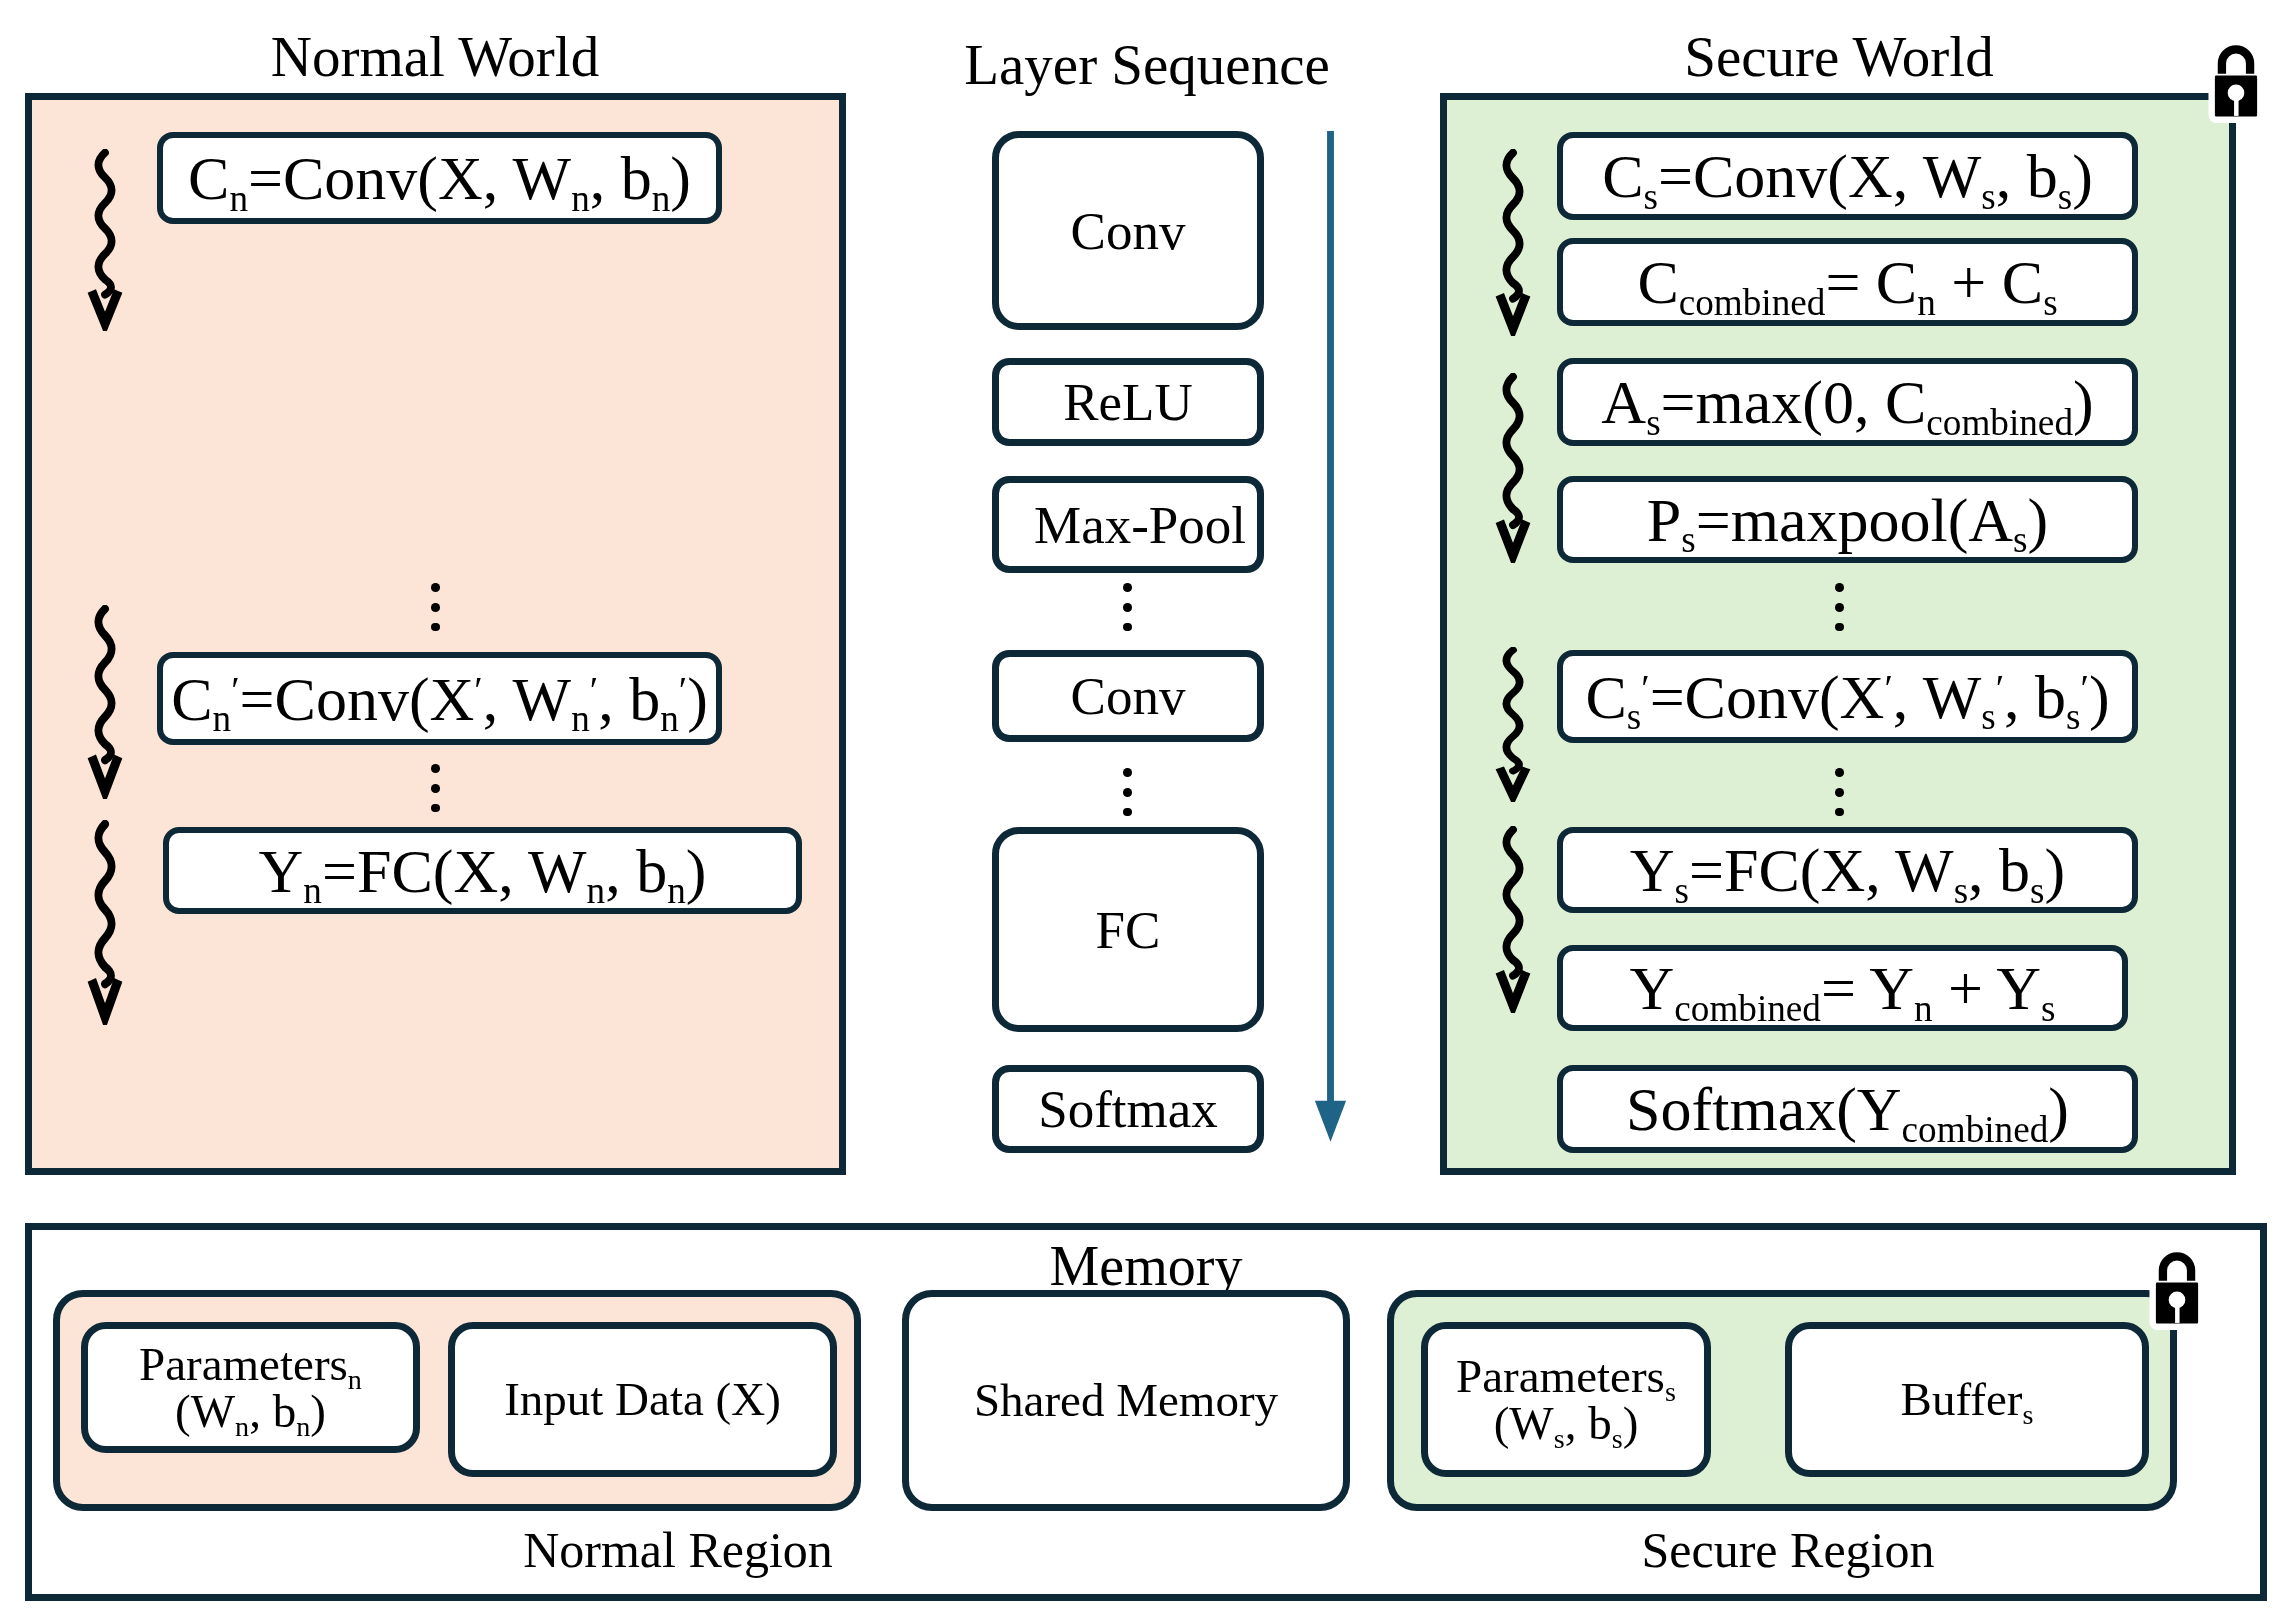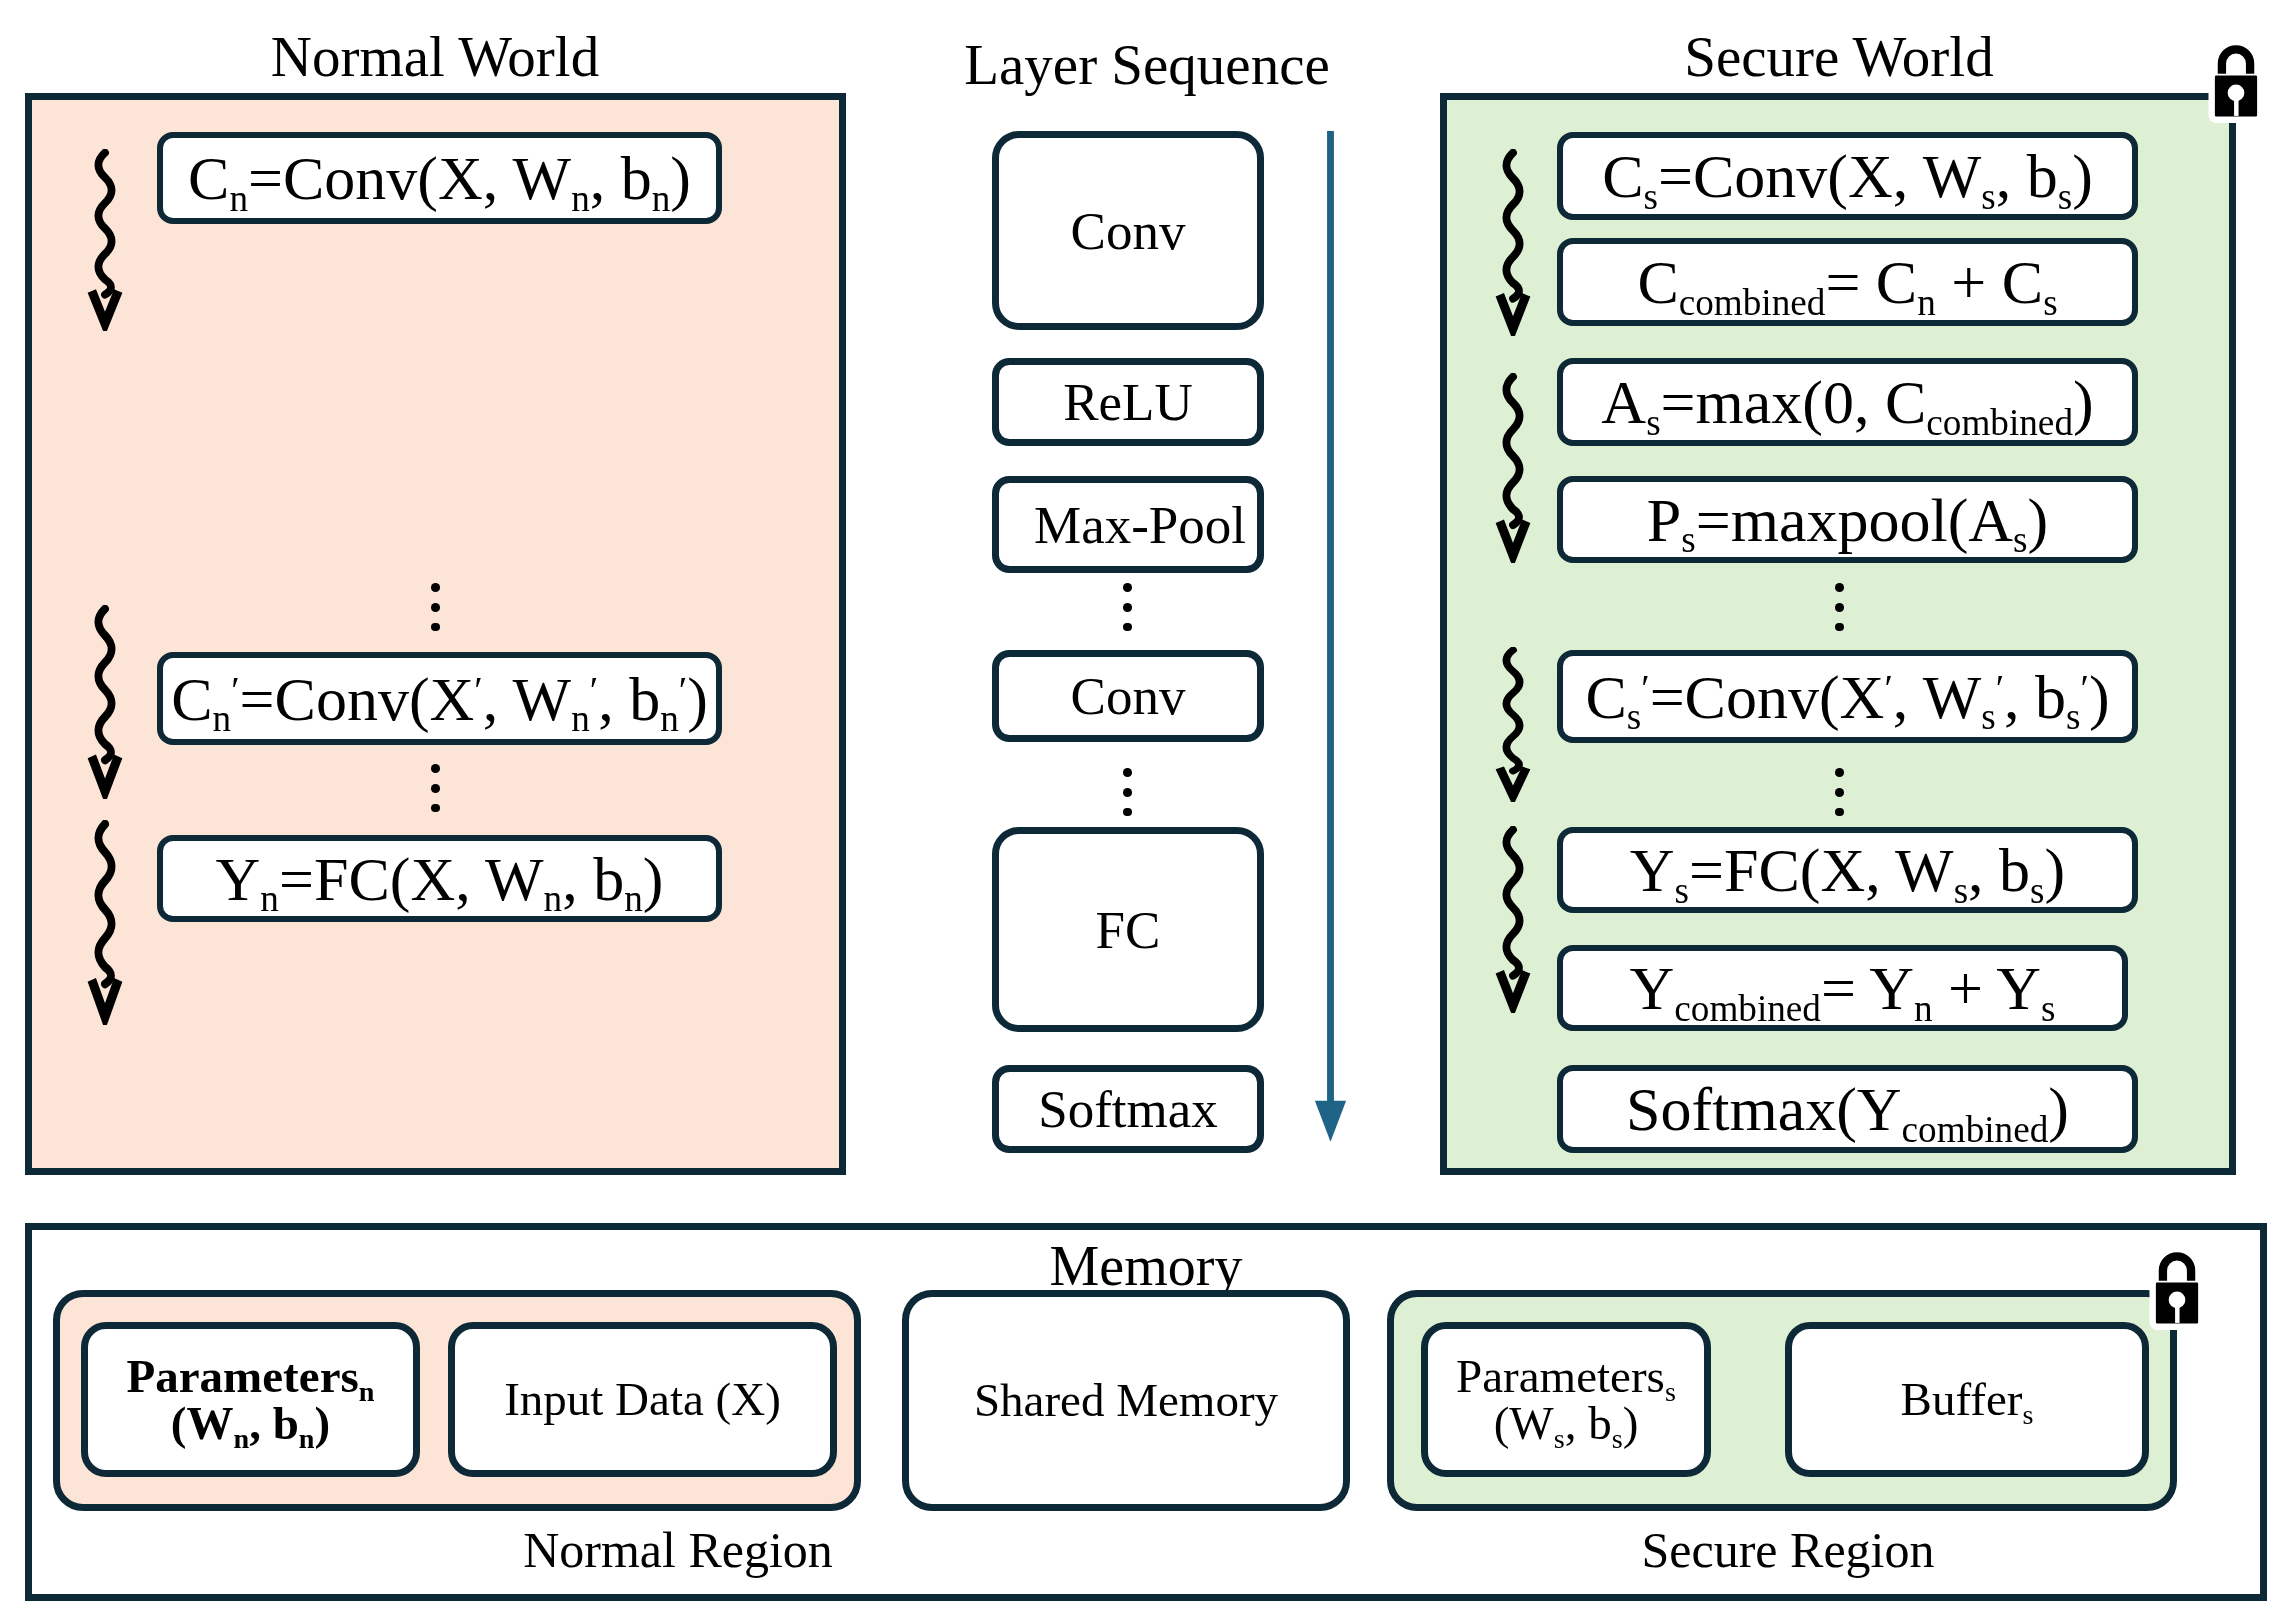--- a/index.html
+++ b/index.html
@@ -72,21 +72,21 @@
   <div class="panel normal" style="left:25px;top:93px;width:821px;height:1082px;"></div>
 
   <div class="panel secure" style="left:1440px;top:93px;width:796px;height:1082px;"></div>
 
   <div class="fbox" style="left:157px;top:132px;width:565px;height:92px;">
     <span class="formula">C<span class="sub">n</span>=Conv(X, W<span class="sub">n</span>, b<span class="sub">n</span>)</span>
   </div>
   <div class="fbox" style="left:157px;top:652px;width:565px;height:93px;justify-content:center;">
     <span class="formula">C<span class="sub">n</span><span class="sup">′</span>=Conv(X<span class="sup">′</span>, W<span class="sub">n</span><span class="sup">′</span>, b<span class="sub">n</span><span class="sup">′</span>)</span>
   </div>
-  <div class="fbox" style="left:157px;top:827px;width:565px;height:87px;margin-top:8px;">
+  <div class="fbox" style="left:163px;top:827px;width:639px;height:87px;">
     <span class="formula">Y<span class="sub">n</span>=FC(X, W<span class="sub">n</span>, b<span class="sub">n</span>)</span>
   </div>
 
   <svg class="squiggle" style="left:87px;top:149px;width:36px;height:182px;" viewBox="0 0 60 300" preserveAspectRatio="none">
       <use href="#wavy"></use>
     </svg>
   <svg class="squiggle" style="left:87px;top:605px;width:36px;height:194px;" viewBox="0 0 60 300" preserveAspectRatio="none">
       <use href="#wavy"></use>
     </svg>
   <svg class="squiggle" style="left:87px;top:820px;width:36px;height:205px;" viewBox="0 0 60 300" preserveAspectRatio="none">
@@ -189,21 +189,21 @@
     </div>
 
   <svg class="lock" style="left:2203px;top:34px;width:66px;height:96px;" viewBox="0 0 100 150">
       <use href="#lockg"></use>
     </svg>
 
   <div class="panel memory" style="left:25px;top:1223px;width:2242px;height:378px;"></div>
   <div class="mem-title" style="left:835px;top:1234px;width:622px;">Memory</div>
 
   <div class="container normal" style="left:53px;top:1290px;width:808px;height:221px;"></div>
-  <div class="mem-box" style="left:81px;top:1322px;width:339px;height:155px;font-weight:bold;">
+  <div class="mem-box" style="left:81px;top:1322px;width:339px;height:131px;">
     <span class="formula">Parameters<span class="sub">n</span></span>
     <span class="formula">(W<span class="sub">n</span>, b<span class="sub">n</span>)</span>
   </div>
   <div class="mem-box" style="left:448px;top:1322px;width:389px;height:155px;">
     <span class="formula">Input Data (X)</span>
   </div>
 
   <div class="mem-box" style="left:902px;top:1290px;width:448px;height:221px;border-radius:30px;">
     <span class="formula">Shared Memory</span>
   </div>

